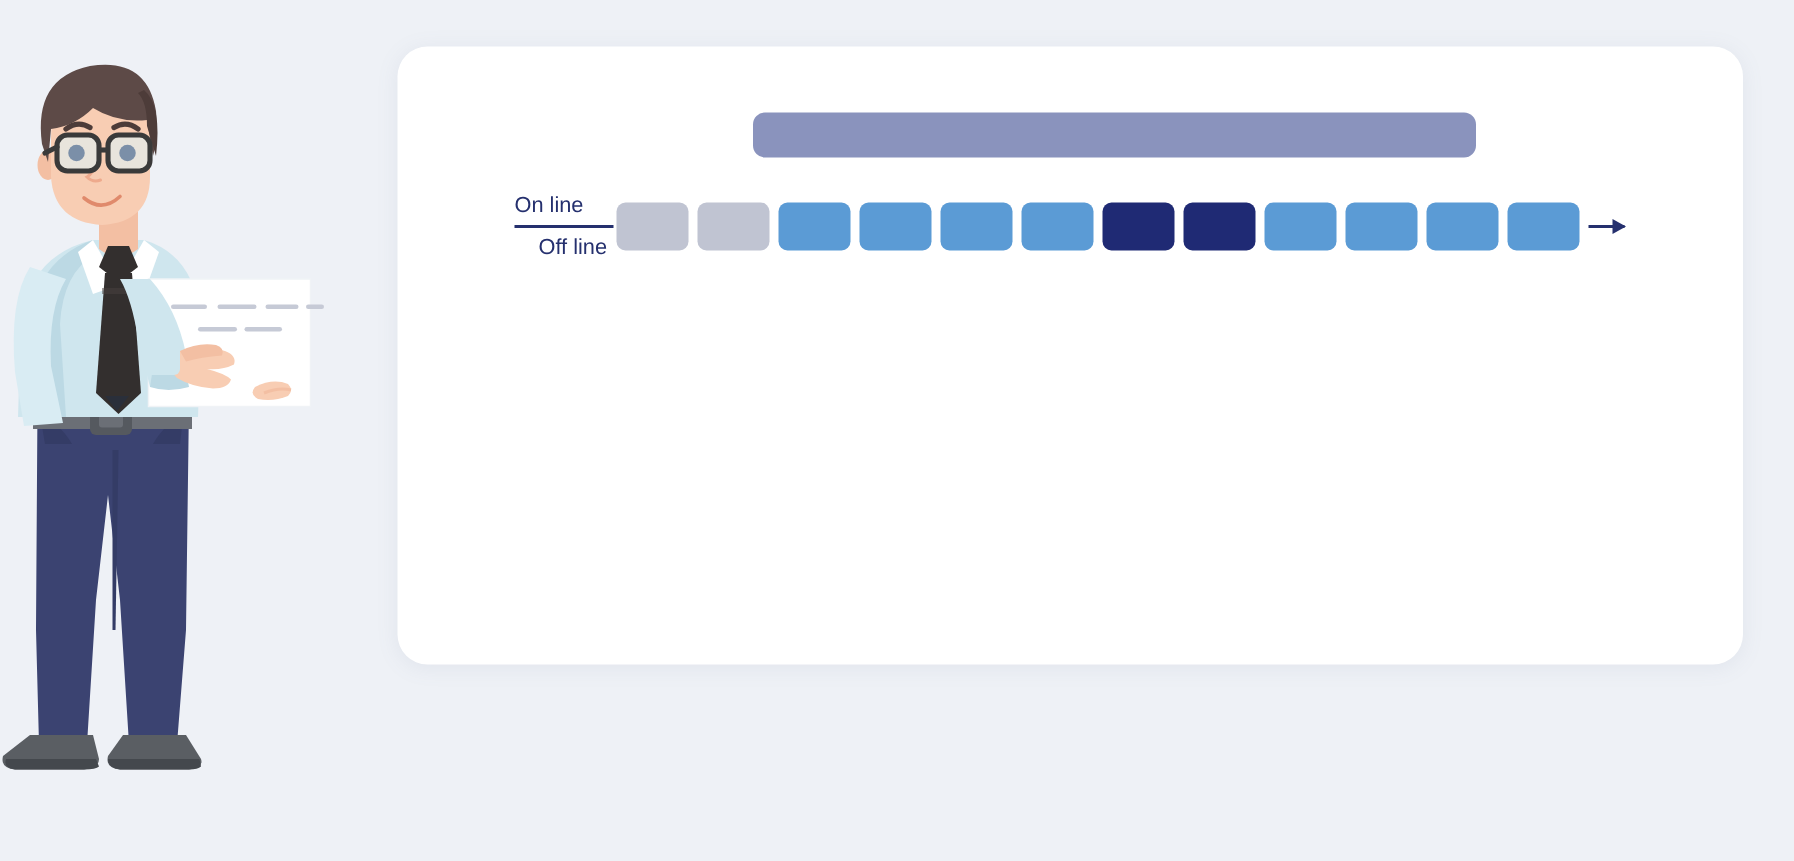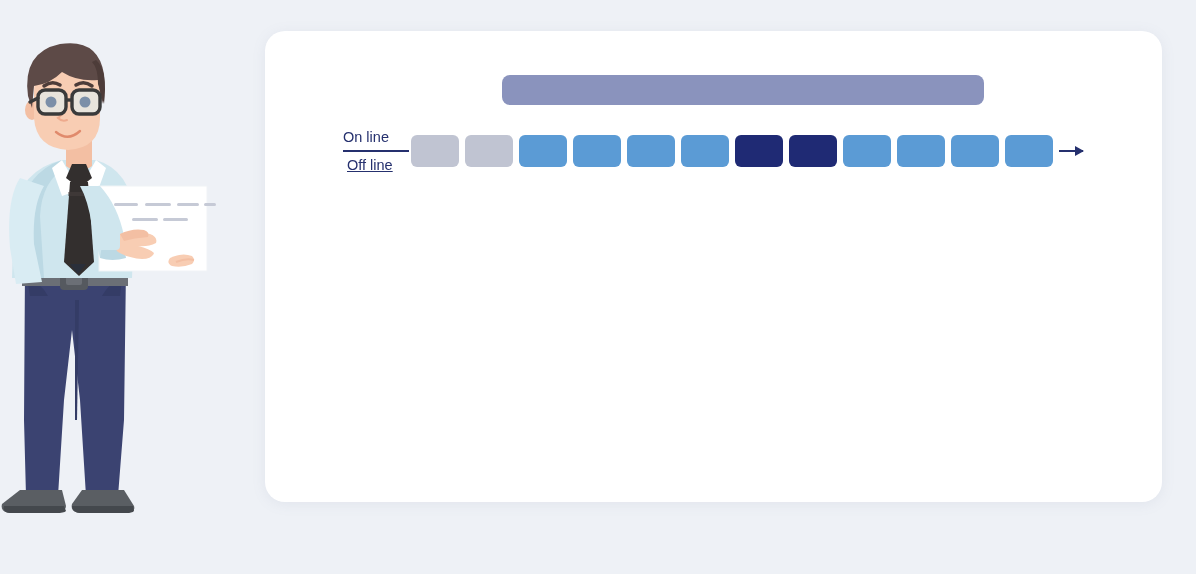--- a/index.html
+++ b/index.html
@@ -24,21 +24,21 @@
     width: 230px;
     height: 574px;
   }
 
   
   .panel {
     position: absolute;
     left: 265px;
     top: 31px;
     width: 897px;
-    height: 471px;
+    height: 412px;
     background: #ffffff;
     border-radius: 20px;
     box-shadow: 0 2px 14px rgba(120,132,160,0.10);
   }
 
   
   .banner-bar {
     position: absolute;
     left: 237px;
     top: 44px;
@@ -71,23 +71,22 @@
   .axis-labels .lbl-on {
     position: absolute;
     top: 2px;
     left: 0;
     white-space: nowrap;
   }
 
   .axis-labels .lbl-off {
     position: absolute;
     bottom: 2px;
-    left: 4px;
+    left: 16px;
     white-space: nowrap;
-    text-decoration: underline;
   }
 
   .axis-divider {
     position: absolute;
     left: 0;
     top: 22px;
     width: 66px;
     height: 1.6px;
     background: #25306e;
   }

